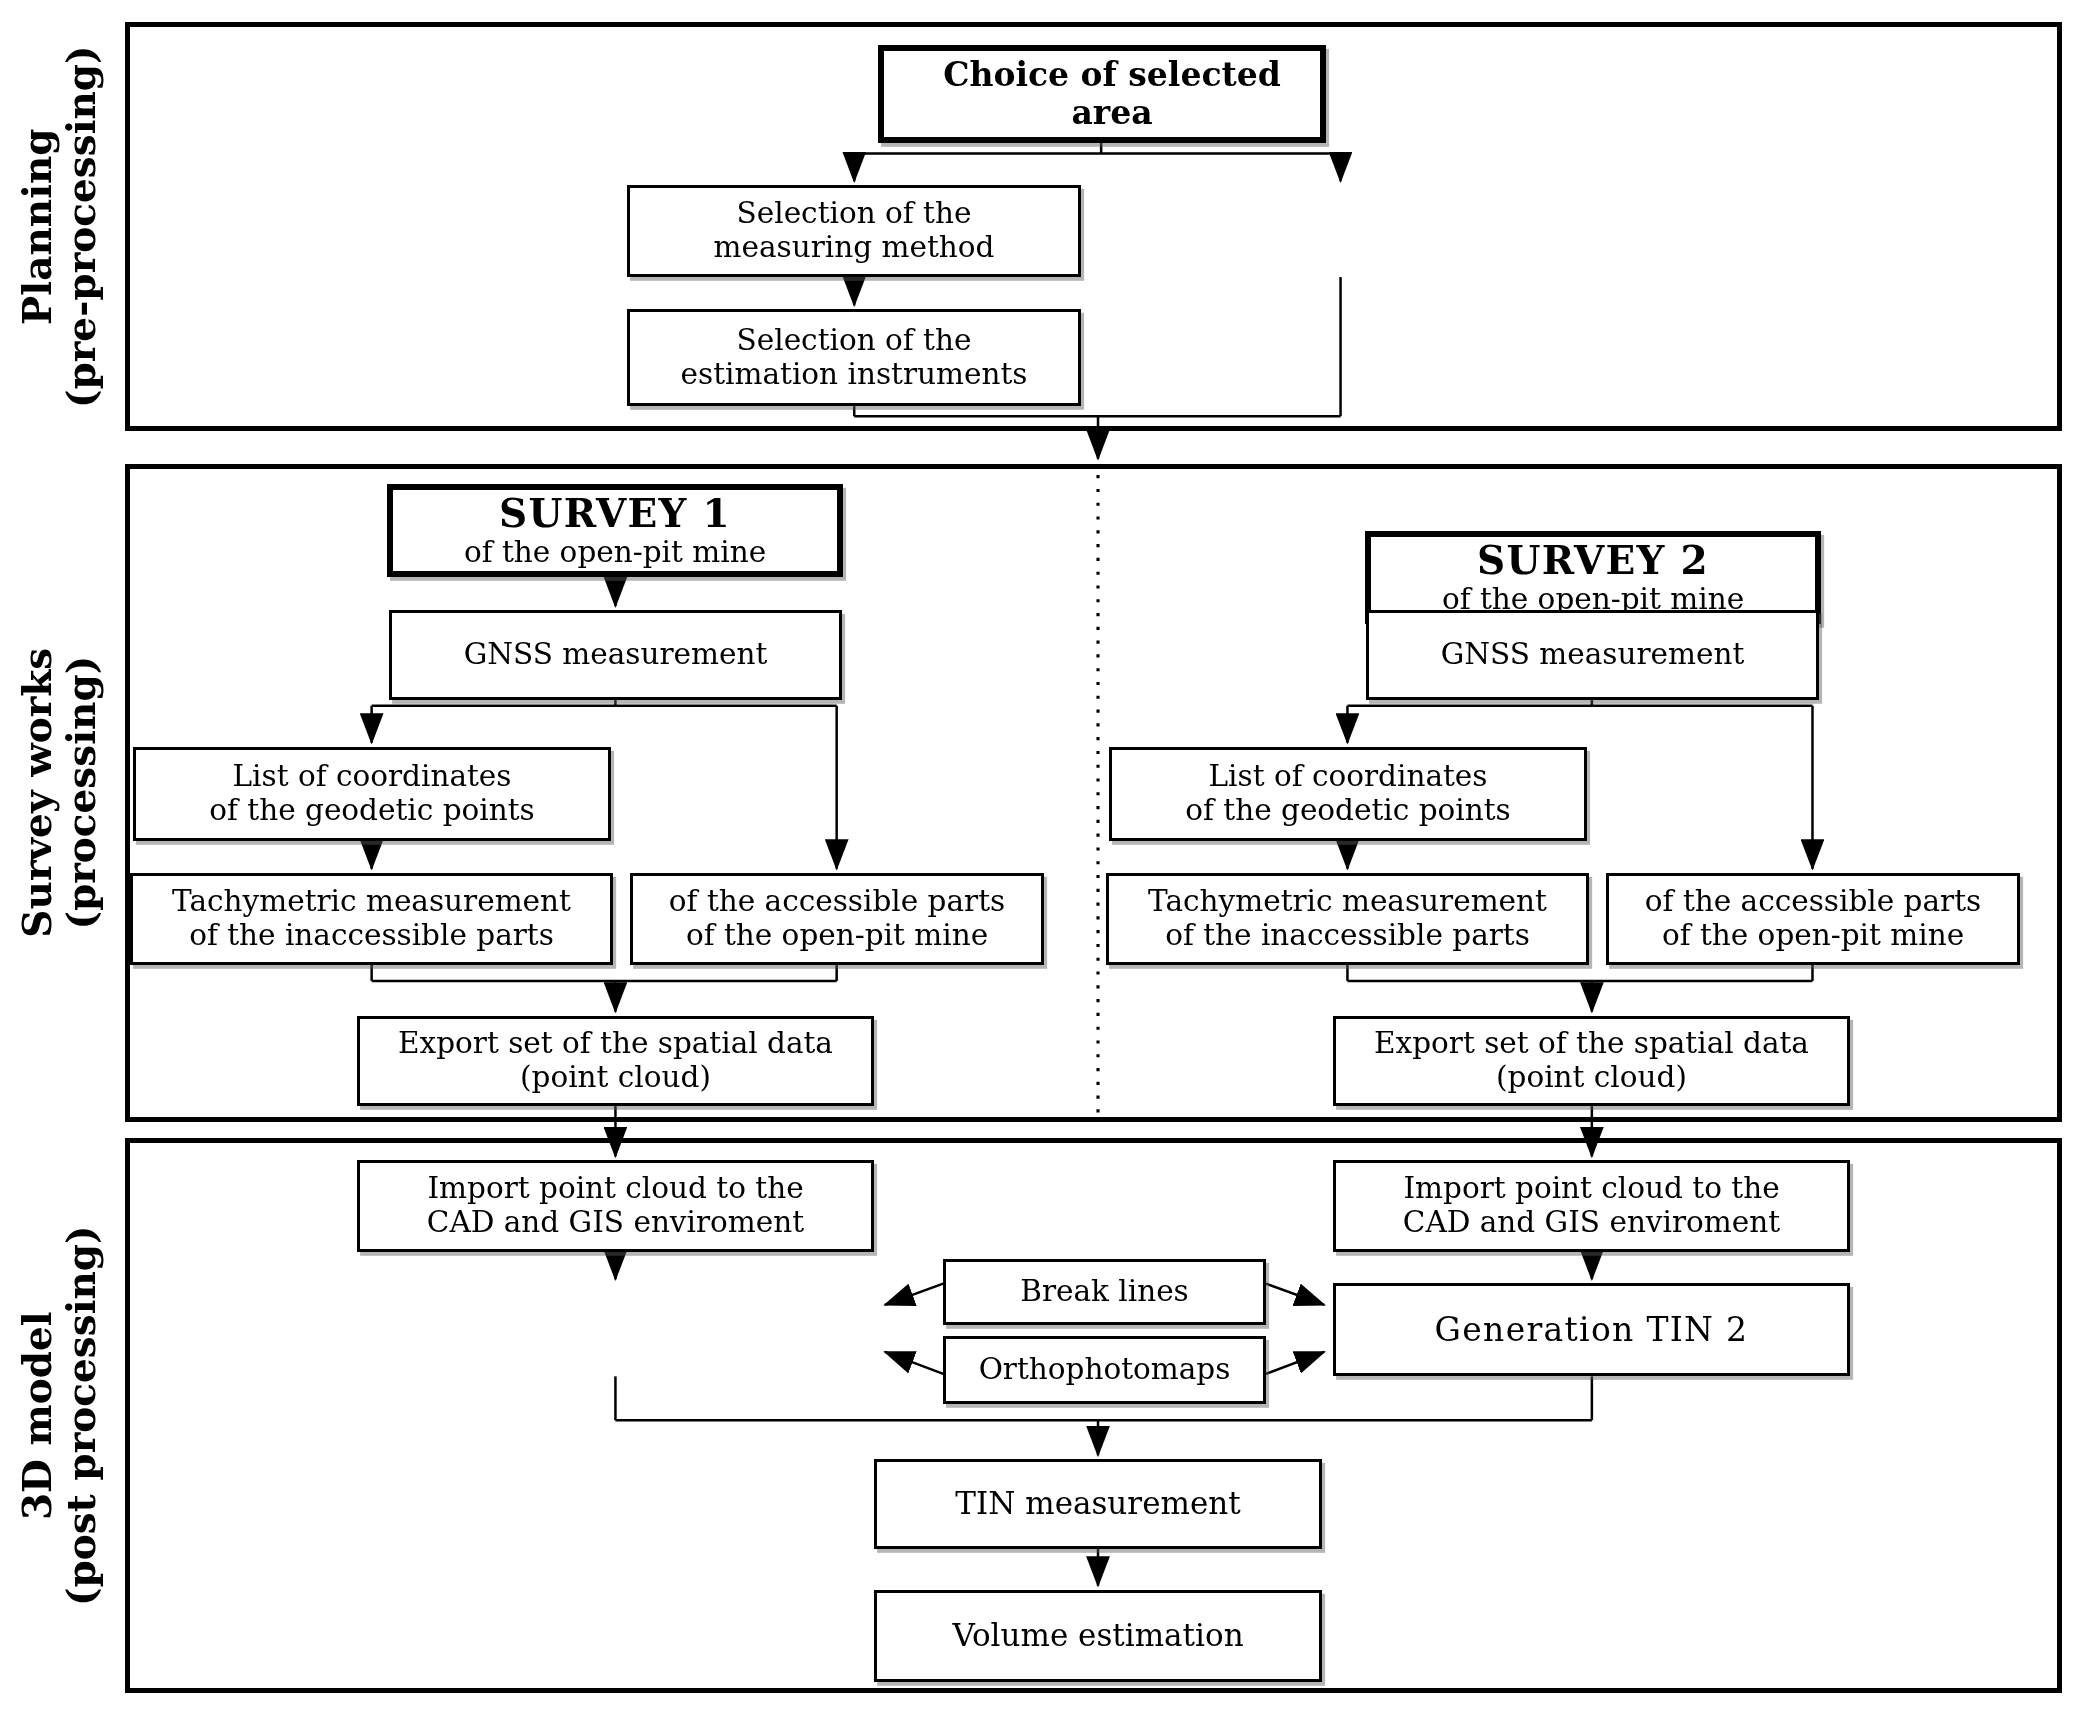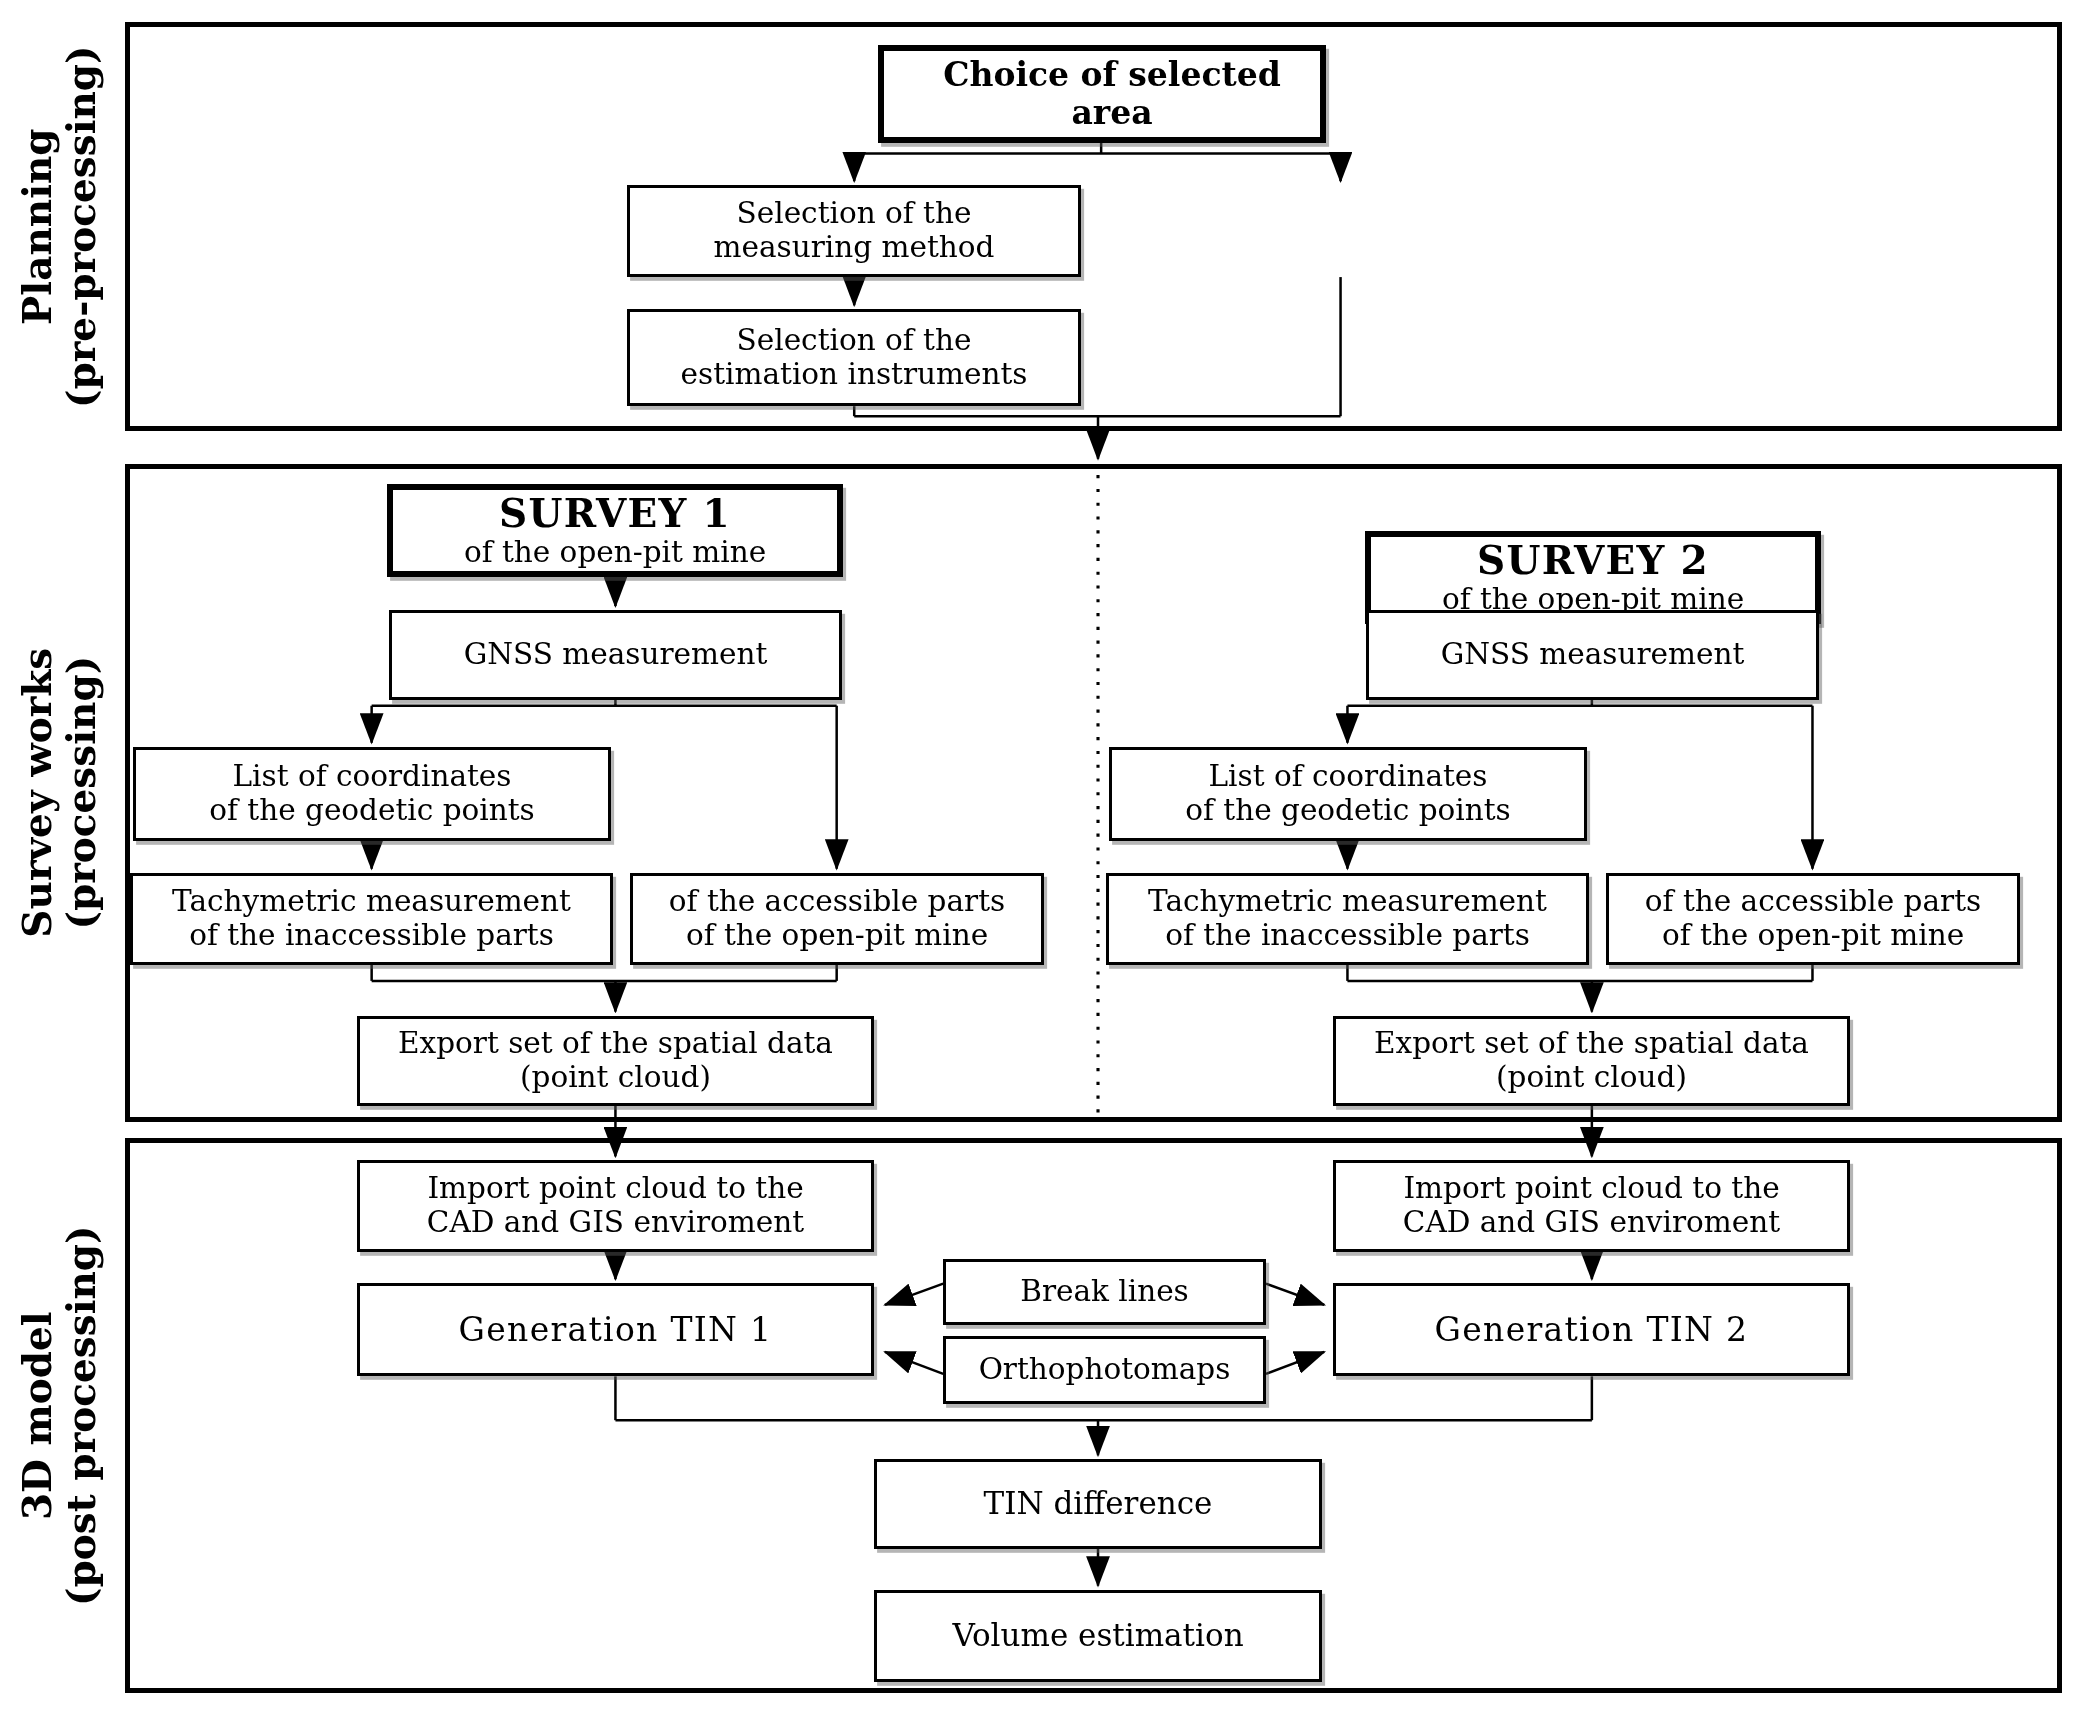--- a/index.html
+++ b/index.html
@@ -205,33 +205,30 @@
   </div>
 
   <div class="bx" id="b-import1">
     <span>Import point cloud to the</span>
     <span>CAD and GIS enviroment</span>
   </div>
   <div class="bx" id="b-import2">
     <span>Import point cloud to the</span>
     <span>CAD and GIS enviroment</span>
   </div>
-  <div class="bx" id="b-tin1">
-    <span>Generation TIN 1</span>
-  </div>
   <div class="bx" id="b-tin2">
     <span>Generation TIN 2</span>
   </div>
   <div class="bx" id="b-break">
     <span>Break lines</span>
   </div>
   <div class="bx" id="b-ortho">
     <span>Orthophotomaps</span>
   </div>
   <div class="bx" id="b-tindiff">
-    <span>TIN difference</span>
+    <span>TIN measurement</span>
   </div>
   <div class="bx" id="b-volume">
     <span>Volume estimation</span>
   </div>
 
 </div>
 
 
 </body></html>

